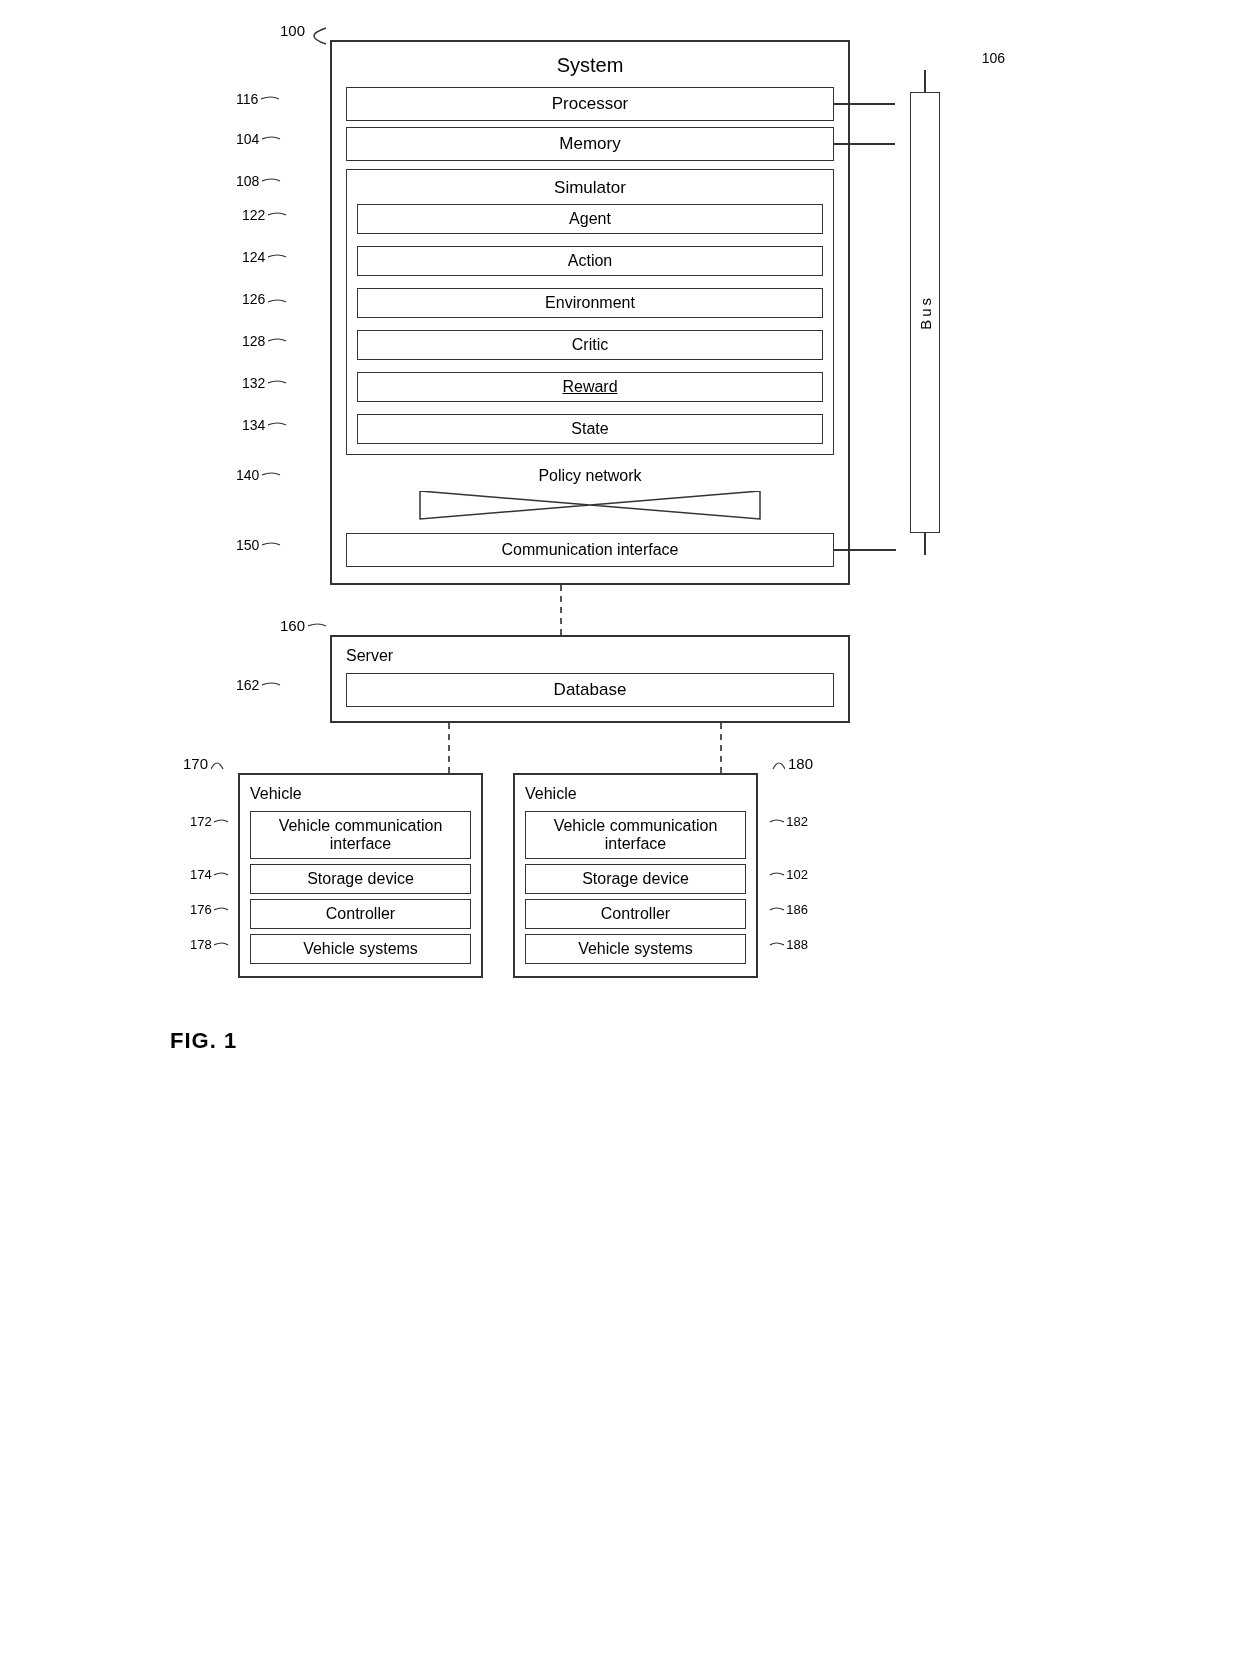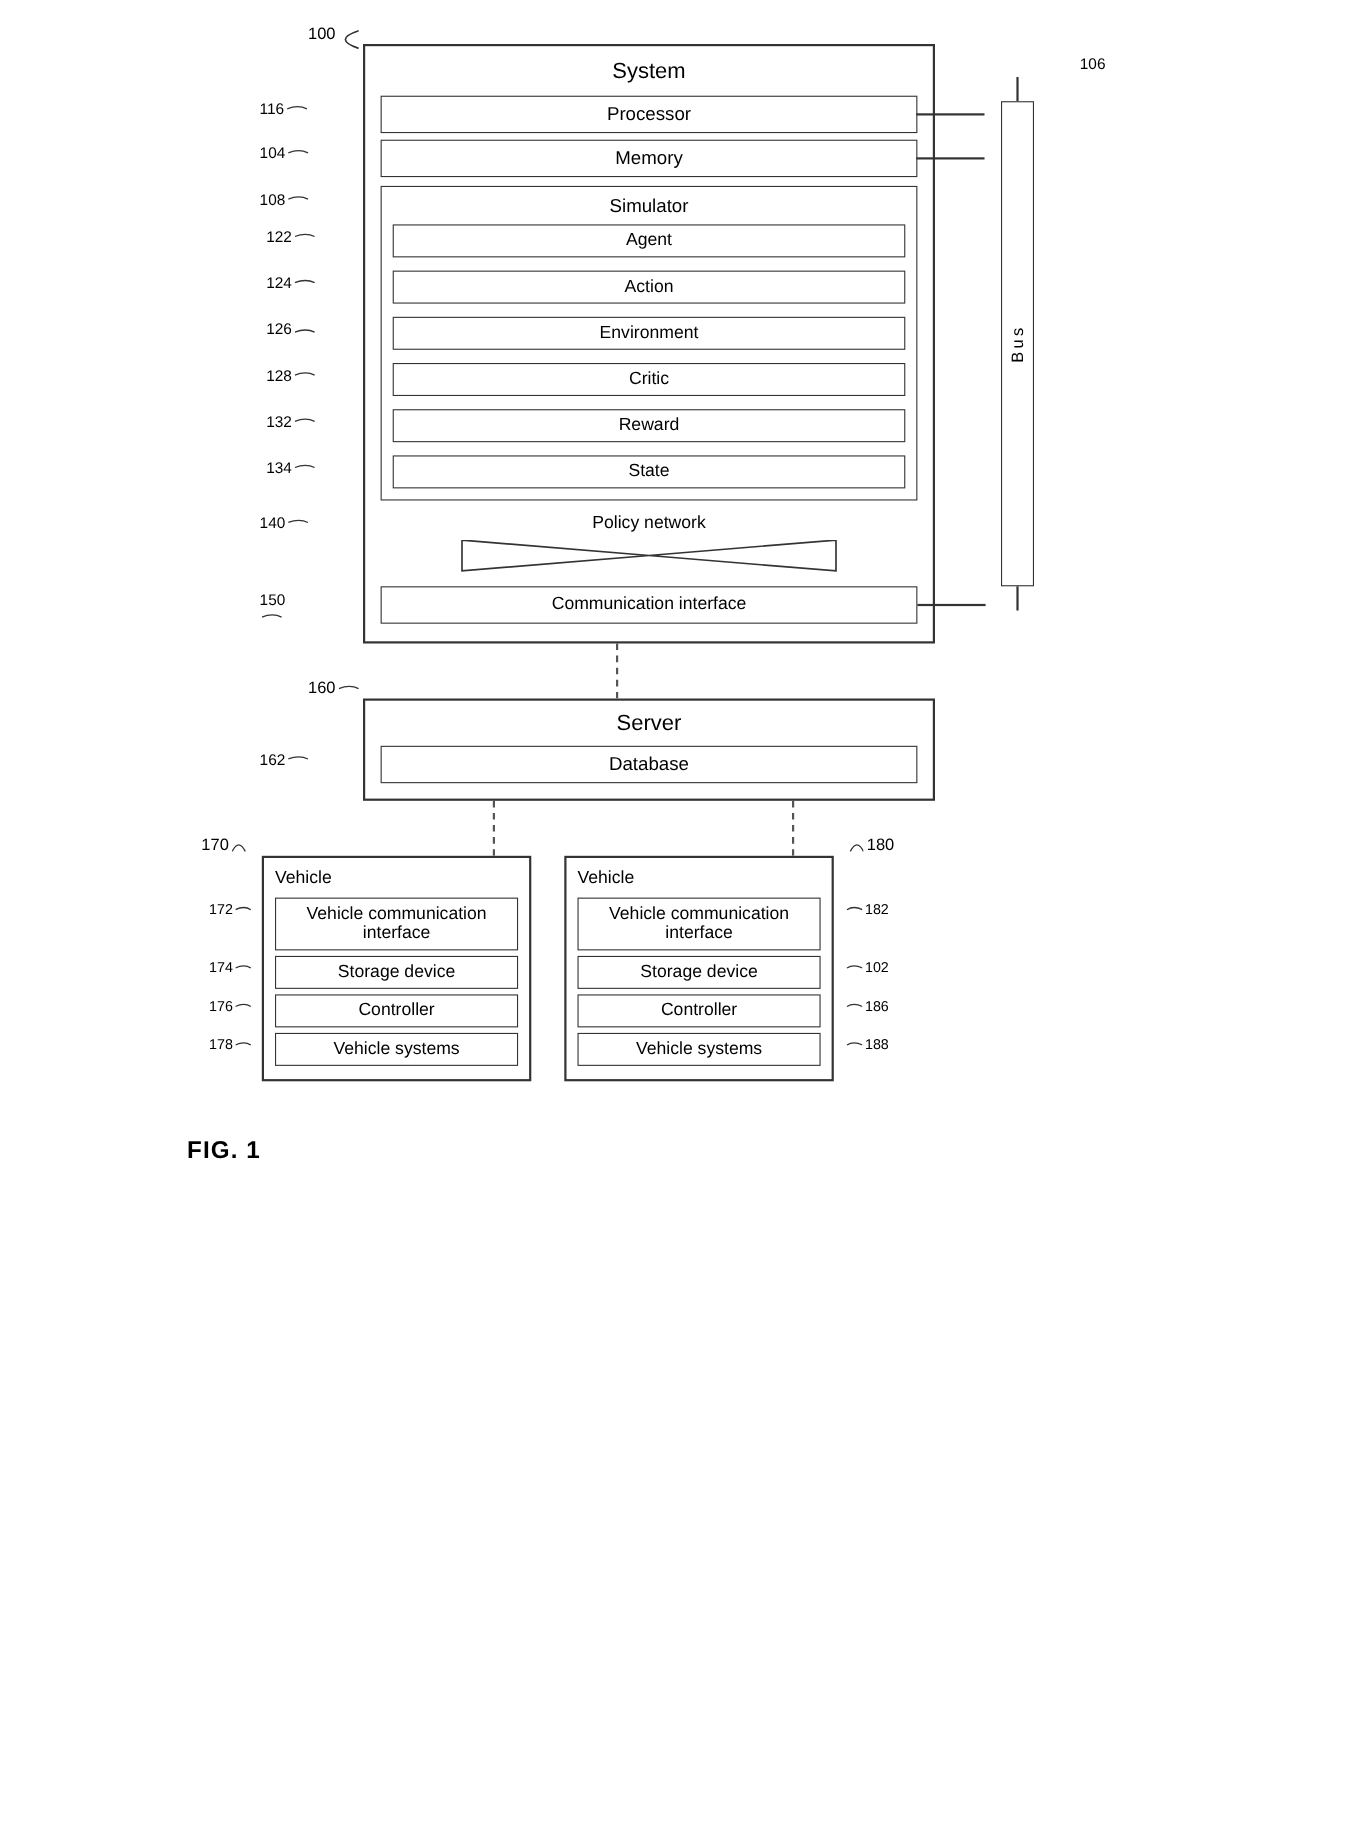--- a/index.html
+++ b/index.html
@@ -79,22 +79,21 @@
     
     .server-outer {
       border: 2px solid #333;
       width: 520px;
       padding: 10px 14px 14px;
       position: relative;
       background: #fff;
     }
 
     .server-label {
-      text-align: center;
-      font-size: 20px;
+      font-size: 16px;
       margin-bottom: 8px;
     }
 
     .vehicle-box {
       border: 2px solid #333;
       flex: 1;
       padding: 10px 10px 12px;
       background: #fff;
       position: relative;
     }
@@ -266,21 +265,21 @@
               <div style="position:relative;">
                 <div style="position:absolute; left:-115px; top:3px; font-size:14px; display:flex; align-items:center; gap:3px;">
                   <span>128</span>
                   <svg width="20" height="10">
                       <path d="M0 5 Q10 1 18 5" stroke="#333" stroke-width="1.2" fill="none"></path>
                     </svg>
                 </div>
                 <div class="inner-box">Critic</div>
               </div>
 
-              <div style="position:relative;">
+              <div style="position:relative;text-decoration:underline;">
                 <div style="position:absolute; left:-115px; top:3px; font-size:14px; display:flex; align-items:center; gap:3px;">
                   <span>132</span>
                   <svg width="20" height="10">
                       <path d="M0 5 Q10 1 18 5" stroke="#333" stroke-width="1.2" fill="none"></path>
                     </svg>
                 </div>
                 <div class="inner-box">Reward</div>
               </div>
 
               <div style="position:relative;">
@@ -310,21 +309,21 @@
             <svg width="360" height="30">
 
               <polygon points="10,0 180,14 10,28" stroke="#333" stroke-width="1.5" fill="none"></polygon>
 
               <polygon points="350,0 180,14 350,28" stroke="#333" stroke-width="1.5" fill="none"></polygon>
             </svg>
           </div>
         </div>
 
         <div style="position:relative;">
-          <div style="position:absolute; left:-110px; top:4px; font-size:14px; display:flex; align-items:center; gap:3px;flex-direction:column;">
+          <div style="position:absolute; left:-110px; top:4px; font-size:14px; display:flex; align-items:center; gap:3px;">
             <span>150</span>
             <svg width="20" height="10">
                 <path d="M0 5 Q10 1 18 5" stroke="#333" stroke-width="1.2" fill="none"></path>
               </svg>
           </div>
           <div class="comm-box">
             <span>Communication interface</span>
             <div class="h-line-comm" style="top:50%; transform:translateY(-50%);"></div>
           </div>
         </div>

